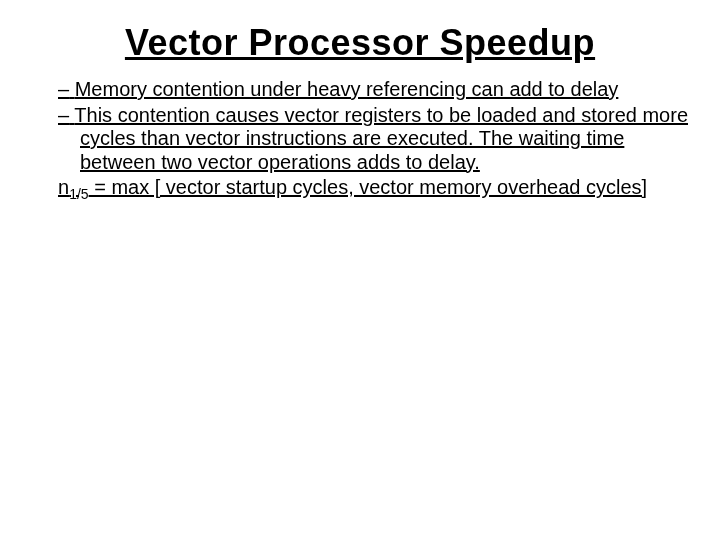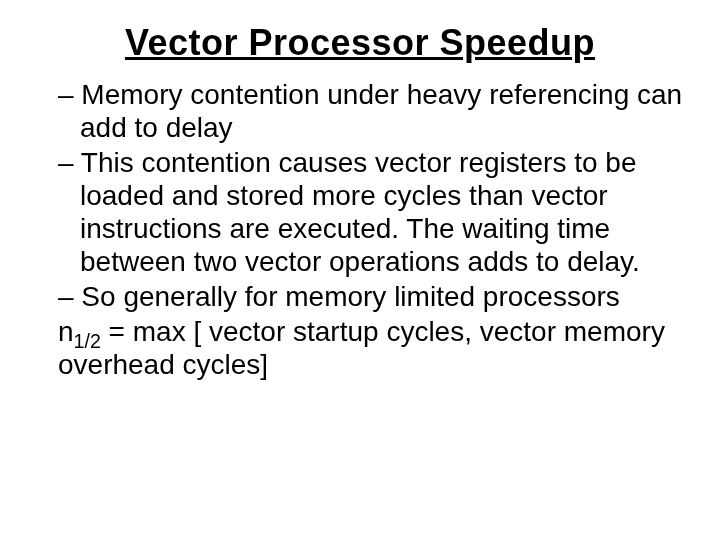--- a/index.html
+++ b/index.html
@@ -20,22 +20,23 @@
   .title {
     text-align: center;
     font-size: 36px;
     font-weight: bold;
     text-decoration: underline;
     margin-top: 4px;
     margin-bottom: 14px;
     letter-spacing: 0.5px;
   }
   .body {
-    font-size: 28px;
+    font-size: 20px;
     line-height: 1.18;
+    text-decoration: underline;
   }
   .item {
     margin: 0 0 2px 0;
     padding-left: 50px;
     text-indent: -22px;
   }
   .dash {
     display: inline;
   }
   .para {
@@ -66,25 +67,21 @@
     <div class="item">
       <span class="dash">–</span>
       <span>Memory contention  under heavy referencing can add to delay</span>
     </div>
 
     <div class="item">
       <span class="dash">–</span>
       <span> This contention causes vector registers to be loaded and stored more cycles than vector instructions are executed. The waiting time between two vector operations adds to delay.</span>
     </div>
 
-    <div class="item">
-      <span class="dash">–</span>
-      <span>So generally for memory limited processors</span>
-    </div>
 
     <div class="para">
-      <span>n</span><sub>1/2</sub><span> = max [ vector startup cycles, vector memory overhead cycles]</span>
+      <span>n</span><sub>1/5</sub><span> = max [ vector startup cycles, vector memory overhead cycles]</span>
     </div>
 
 
   </div>
 
 </div>
 
 </body></html>

